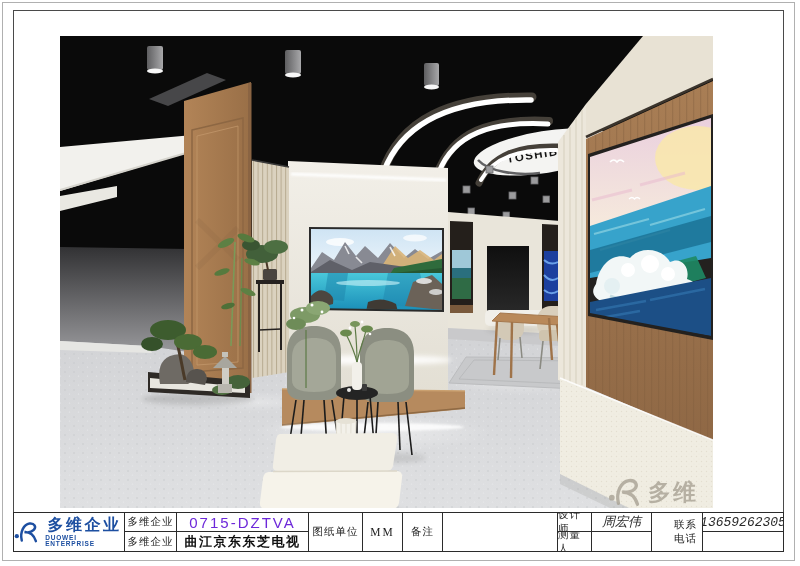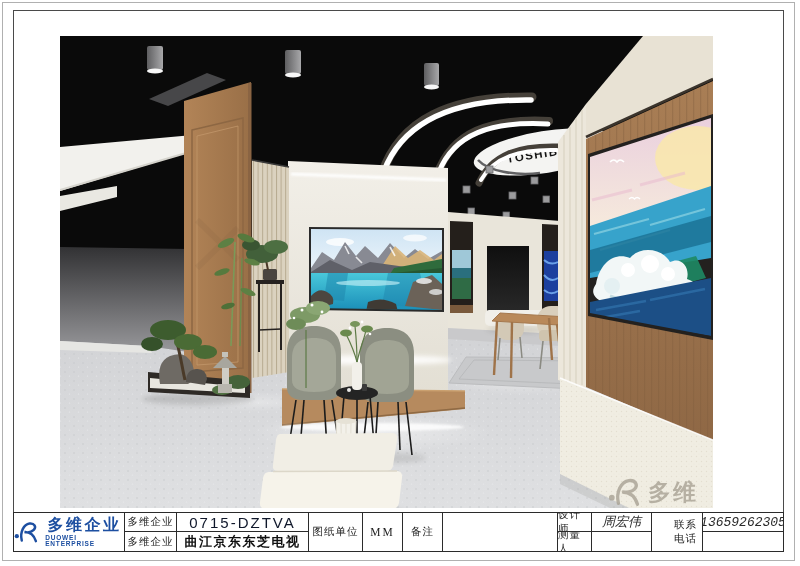--- a/index.html
+++ b/index.html
@@ -15,21 +15,21 @@
   .watermark .wm-text{font-size:23px;font-weight:bold;color:#a8a294;letter-spacing:2px;line-height:1;}
   .titleblock{position:absolute;left:13px;top:512px;width:771px;height:40px;z-index:5;
               background:#fff;border:1px solid #2b2b2b;box-sizing:border-box;
               display:grid;grid-template-columns:111px 52px 132px 54px 40px 40px 115px 34px 60px 51px 80px;
               grid-template-rows:19px 19px;}
   .cell{border-right:1px solid #2b2b2b;border-bottom:1px solid #2b2b2b;display:flex;
         align-items:center;justify-content:center;overflow:hidden;color:#1c1c1c;}
   .nbb{border-bottom:none}.nbr{border-right:none}
   .span2{grid-row:1/3}
   .lbl{font-size:10.5px;letter-spacing:1px;}
-  .v-projno{font-size:15px;letter-spacing:2px;color:#0f172a;}
+  .v-projno{font-size:15px;letter-spacing:2px;color:#6d28d9;}
   .v-projname{font-size:13px;font-weight:bold;letter-spacing:1.5px;color:#101010;}
   .v-unit{font-size:11.5px;letter-spacing:2px;color:#222;}
   .hand{font-family:Liberation Mono, monospace;font-style:italic;font-size:13px;color:#2a2a2a;}
   .logo-cell{display:flex;align-items:center;justify-content:center;gap:3px;}
   .logo-names{display:flex;flex-direction:column;align-items:center;line-height:1;}
   .logo-cn{font-size:16px;font-weight:bold;color:#1d4fa1;letter-spacing:2.5px;}
   .logo-en{font-size:6.5px;font-weight:bold;color:#1d4fa1;letter-spacing:.8px;margin-top:2px;}
 </style>
 </head>
 <body>

